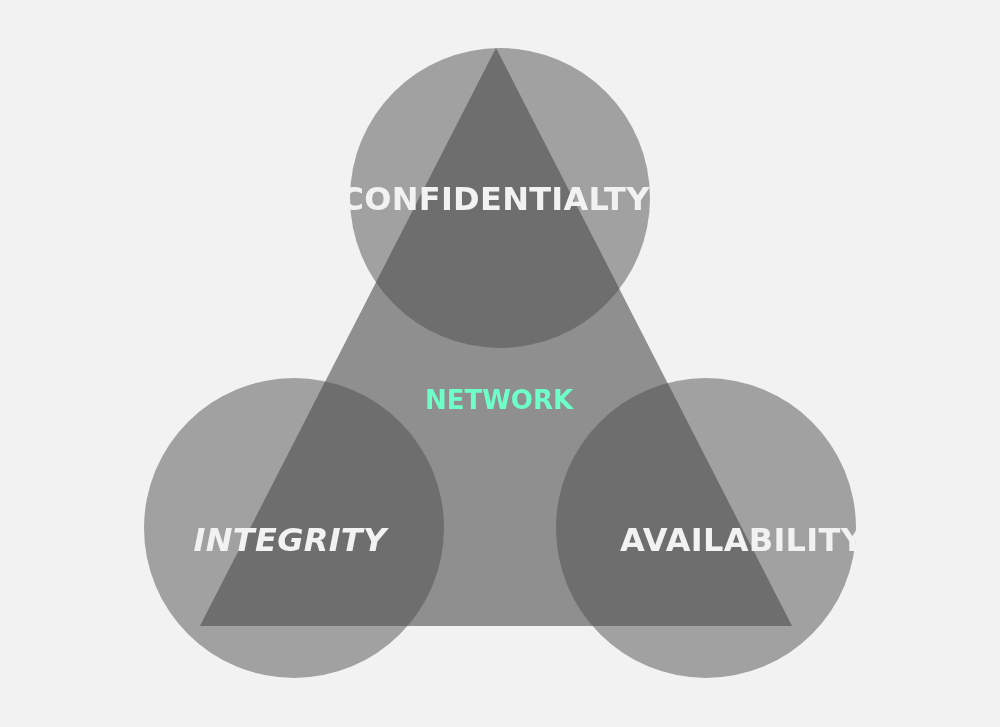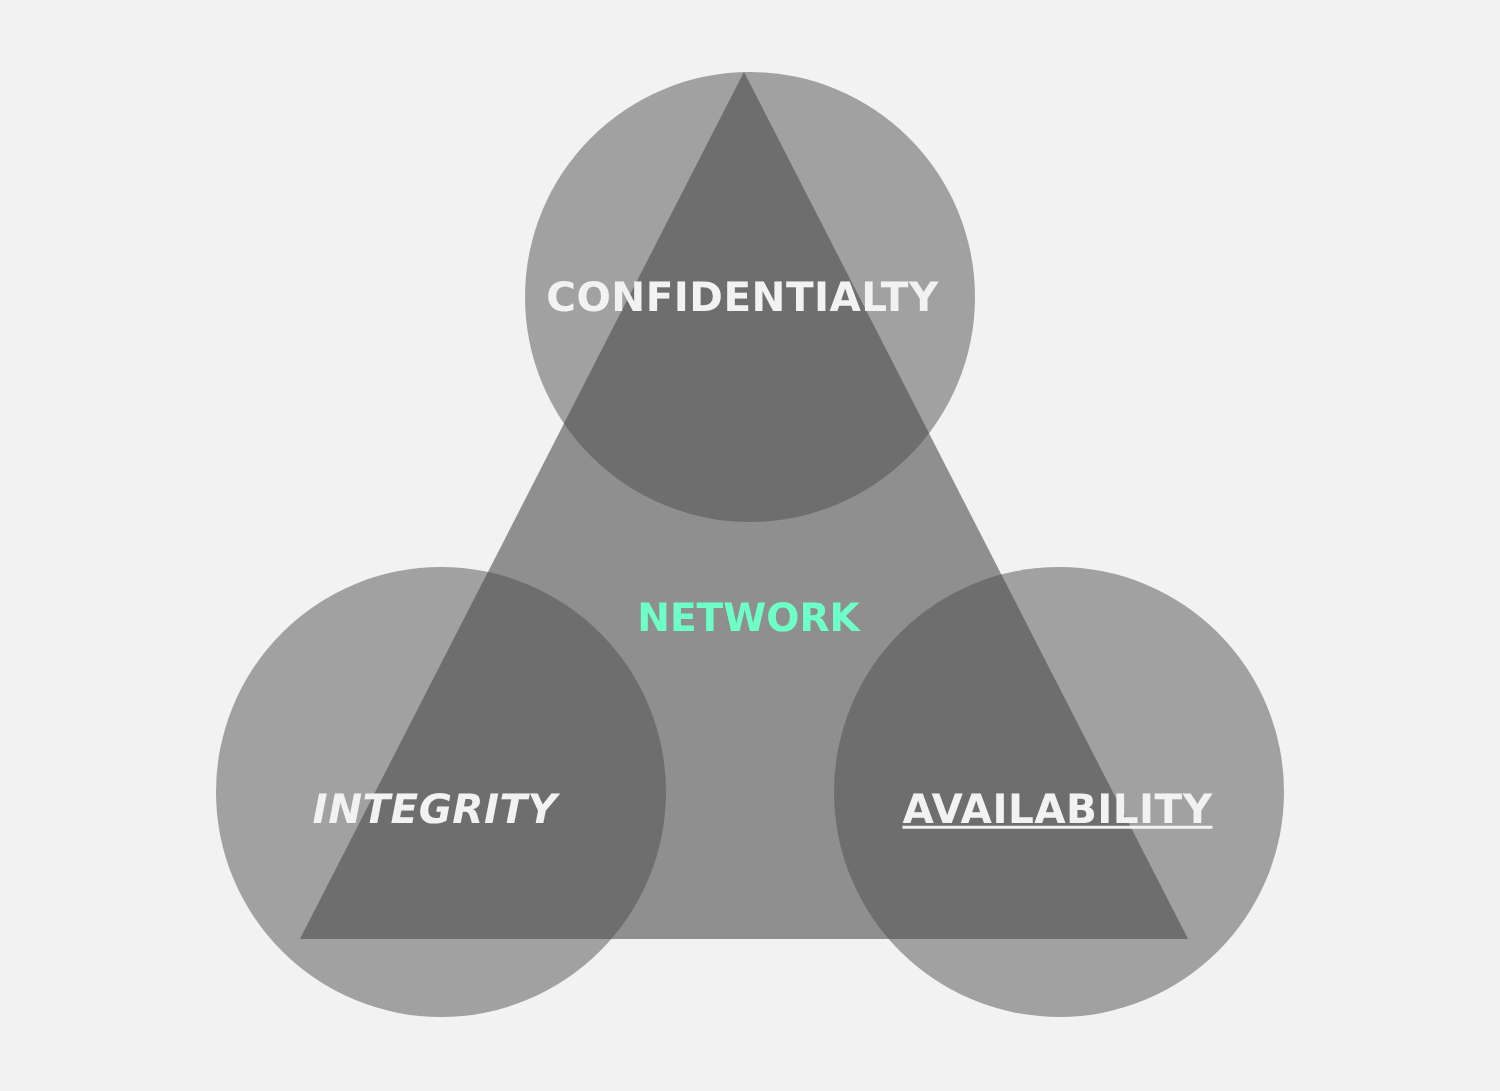--- a/index.html
+++ b/index.html
@@ -9,37 +9,36 @@
       overflow: hidden;
       position: relative;
       font-family: "DejaVu Sans", sans-serif;
     }
     #diagram { position: absolute; left: 0; top: 0; }
     .label {
       position: absolute;
       font-family: "DejaVu Sans", sans-serif;
       font-weight: bold;
       color: #f2f2f2;
-      font-size: 27px;
+      font-size: 32px;
       letter-spacing: 0.3px;
       white-space: nowrap;
       transform: translate(-50%, -50%);
       text-align: center;
     }
     .center-label {
       position: absolute;
       font-family: "DejaVu Sans", sans-serif;
       font-weight: bold;
       color: #6effc8;
       font-size: 26px;
       line-height: 37px;
       text-align: center;
       white-space: nowrap;
       transform: translate(-50%, -50%);
-      margin-top: 13px;
     }
     .center-label span { display: block; }
   </style>
 </head>
 <body>
 
 <svg id="diagram" width="1000" height="727" viewBox="0 0 1000 727" xmlns="http://www.w3.org/2000/svg">
   <defs>
     <clipPath id="triClip">
       <polygon points="496,48 200,626 792,626"></polygon>
@@ -56,17 +55,17 @@
     <circle cx="500" cy="198" r="150" fill="#6e6e6e"></circle>
     <circle cx="294" cy="528" r="150" fill="#6e6e6e"></circle>
     <circle cx="706" cy="528" r="150" fill="#6e6e6e"></circle>
   </g>
 </svg>
 
 <div class="label" style="left:495px; top:199px;">CONFIDENTIALTY</div>
 
 <div class="label" style="left:290px; top:540px;font-style:italic;">INTEGRITY</div>
 
-<div class="label" style="left:705px; top:540px;text-decoration:underline;">AVAILABILITY</div>
+<div class="label" style="left:742px; top:540px;">AVAILABILITY</div>
 
 <div class="center-label" style="left:499px; top:400px;">
   <span>NETWORK</span>
 </div>
 
 </body></html>

